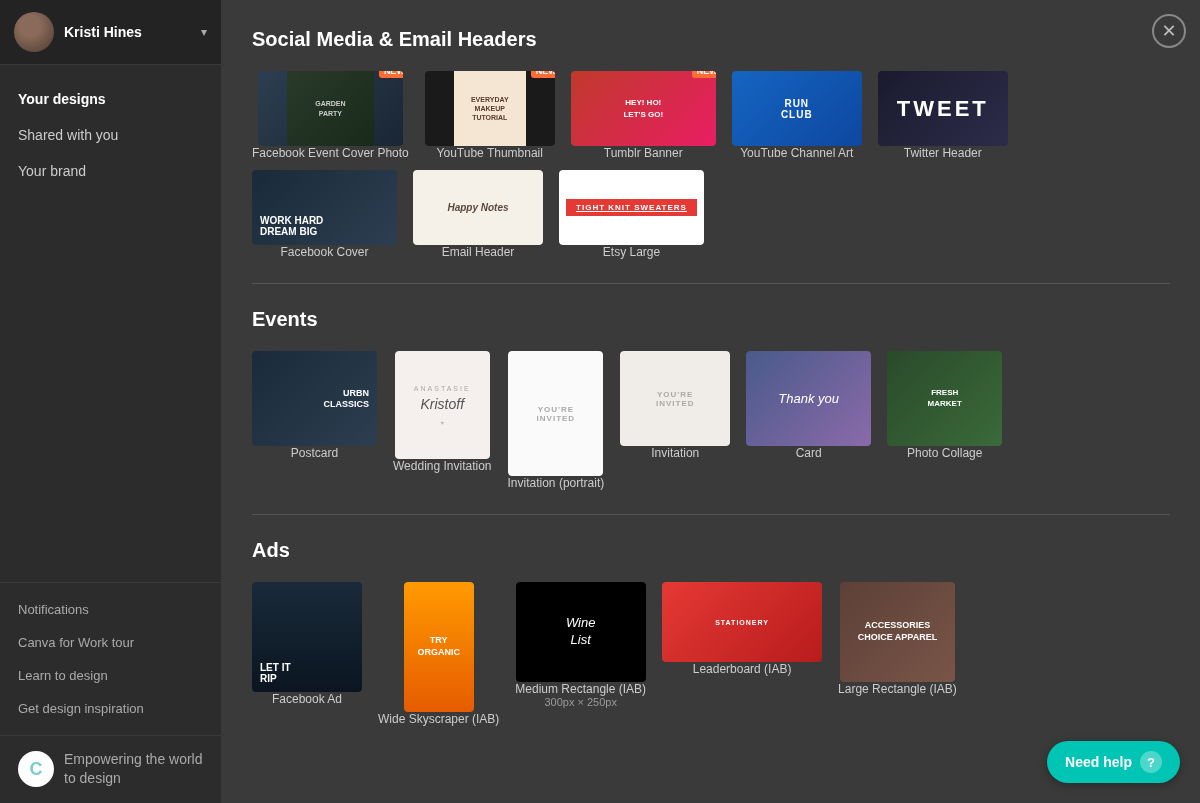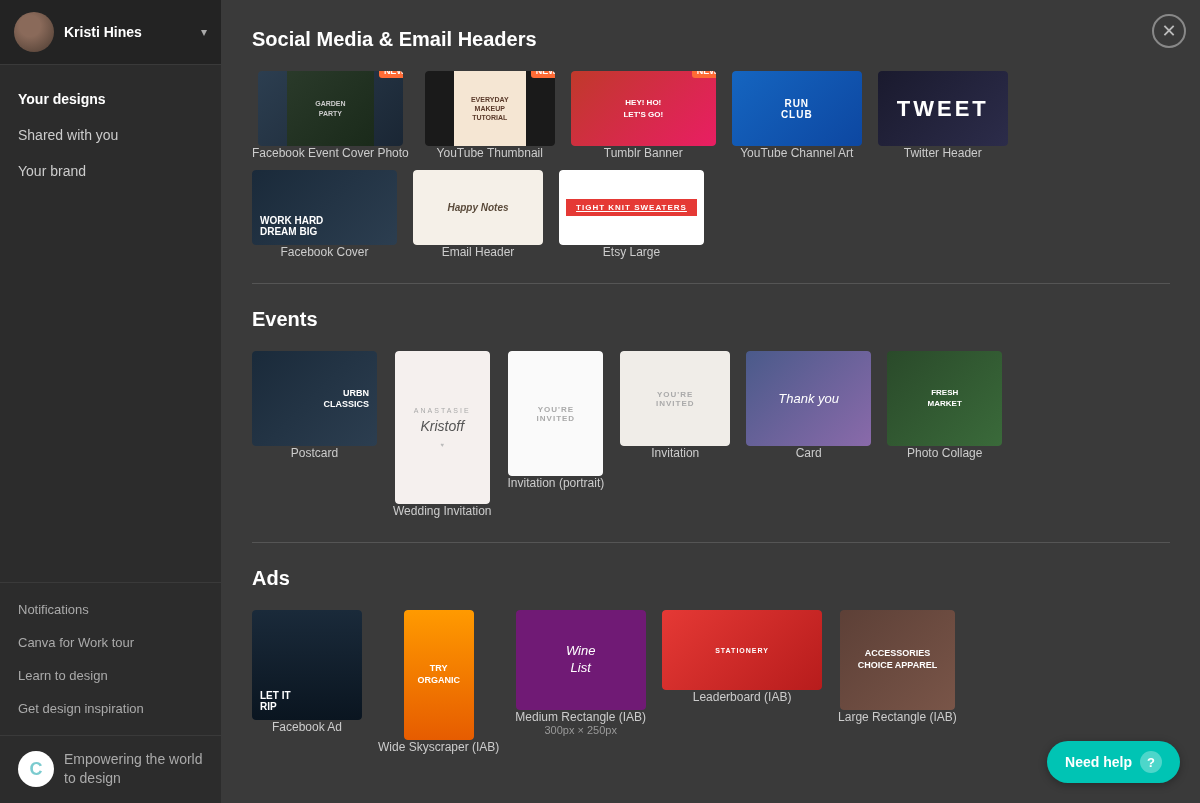--- a/index.html
+++ b/index.html
@@ -318,21 +318,21 @@
         <div class="template-thumb">
           <div style="width:125px;height:95px;background:linear-gradient(135deg,#1a2a3a 0%,#2c3e50 100%);display:flex;align-items:center;justify-content:flex-end;padding-right:8px;border-radius:3px;overflow:hidden;">
             <div style="font-size:9px;font-weight:900;color:#fff;text-align:right;text-transform:uppercase;line-height:1.2;">URBN<br>CLASSICS</div>
           </div>
         </div>
         <div class="template-label">Postcard</div>
       </div>
 
       <div class="template-item">
         <div class="template-thumb">
-          <div style="width:95px;height:153px;background:#f5f0ee;display:flex;align-items:center;justify-content:center;flex-direction:column;gap:4px;border-radius:3px;">
+          <div style="width:95px;height:108px;background:#f5f0ee;display:flex;align-items:center;justify-content:center;flex-direction:column;gap:4px;border-radius:3px;">
             <div style="font-size:7px;color:#aaa;text-align:center;letter-spacing:2px;text-transform:uppercase;">ANASTASIE</div>
             <div style="font-size:14px;font-weight:300;color:#555;font-style:italic;">Kristoff</div>
             <div style="font-size:6px;color:#bbb;text-align:center;margin-top:4px;">♥</div>
           </div>
         </div>
         <div class="template-label">Wedding Invitation</div>
       </div>
 
       <div class="template-item">
         <div class="template-thumb">
@@ -392,21 +392,21 @@
         <div class="template-thumb">
           <div style="width:70px;height:130px;background:linear-gradient(180deg,#ff9a00 0%,#e65c00 100%);display:flex;align-items:center;justify-content:center;border-radius:3px;">
             <div style="font-size:9px;font-weight:900;color:#fff;text-align:center;text-transform:uppercase;line-height:1.3;">TRY<br>ORGANIC</div>
           </div>
         </div>
         <div class="template-label">Wide Skyscraper (IAB)</div>
       </div>
 
       <div class="template-item">
         <div class="template-thumb">
-          <div style="width:130px;height:100px;background:#701a75;display:flex;align-items:center;justify-content:center;border-radius:3px;">
+          <div style="width:130px;height:100px;background:#000000;display:flex;align-items:center;justify-content:center;border-radius:3px;">
             <div style="font-size:13px;font-style:italic;color:#fff;text-align:center;line-height:1.3;">Wine<br>List</div>
           </div>
         </div>
         <div class="template-label">Medium Rectangle (IAB)</div>
         <div class="template-sublabel">300px × 250px</div>
       </div>
 
       <div class="template-item">
         <div class="template-thumb">
           <div style="width:160px;height:80px;background:linear-gradient(135deg,#e53935 0%,#b71c1c 100%);display:flex;align-items:center;justify-content:center;border-radius:3px;">

